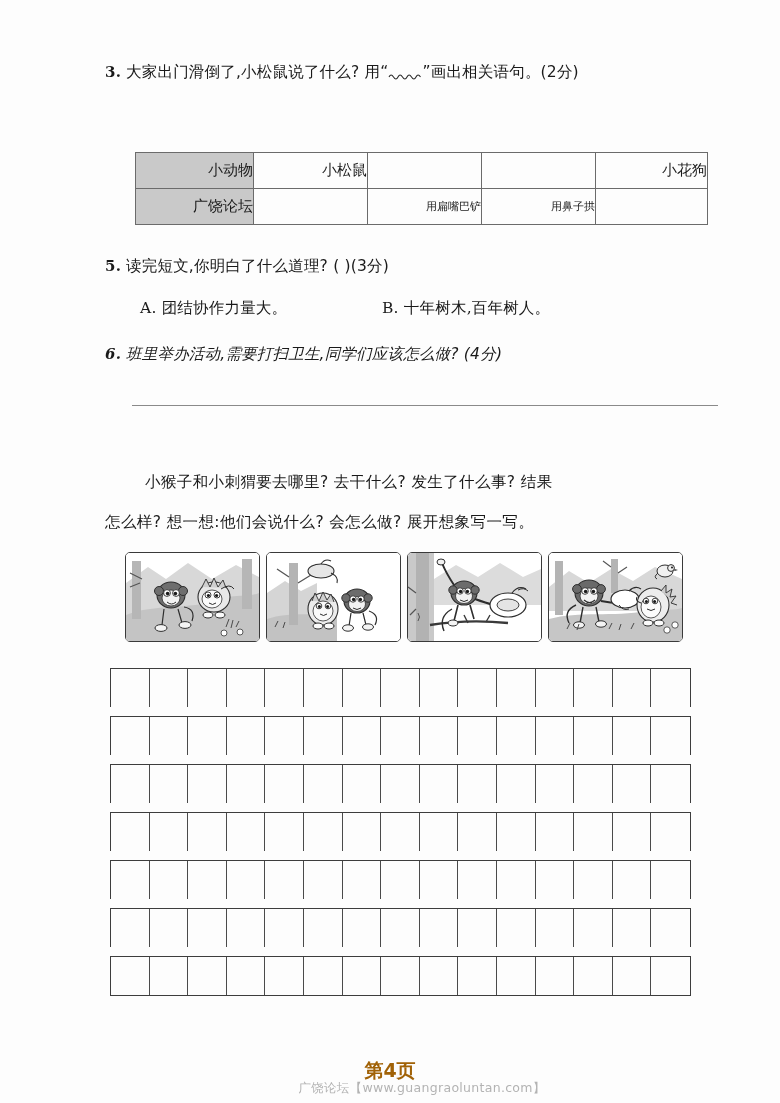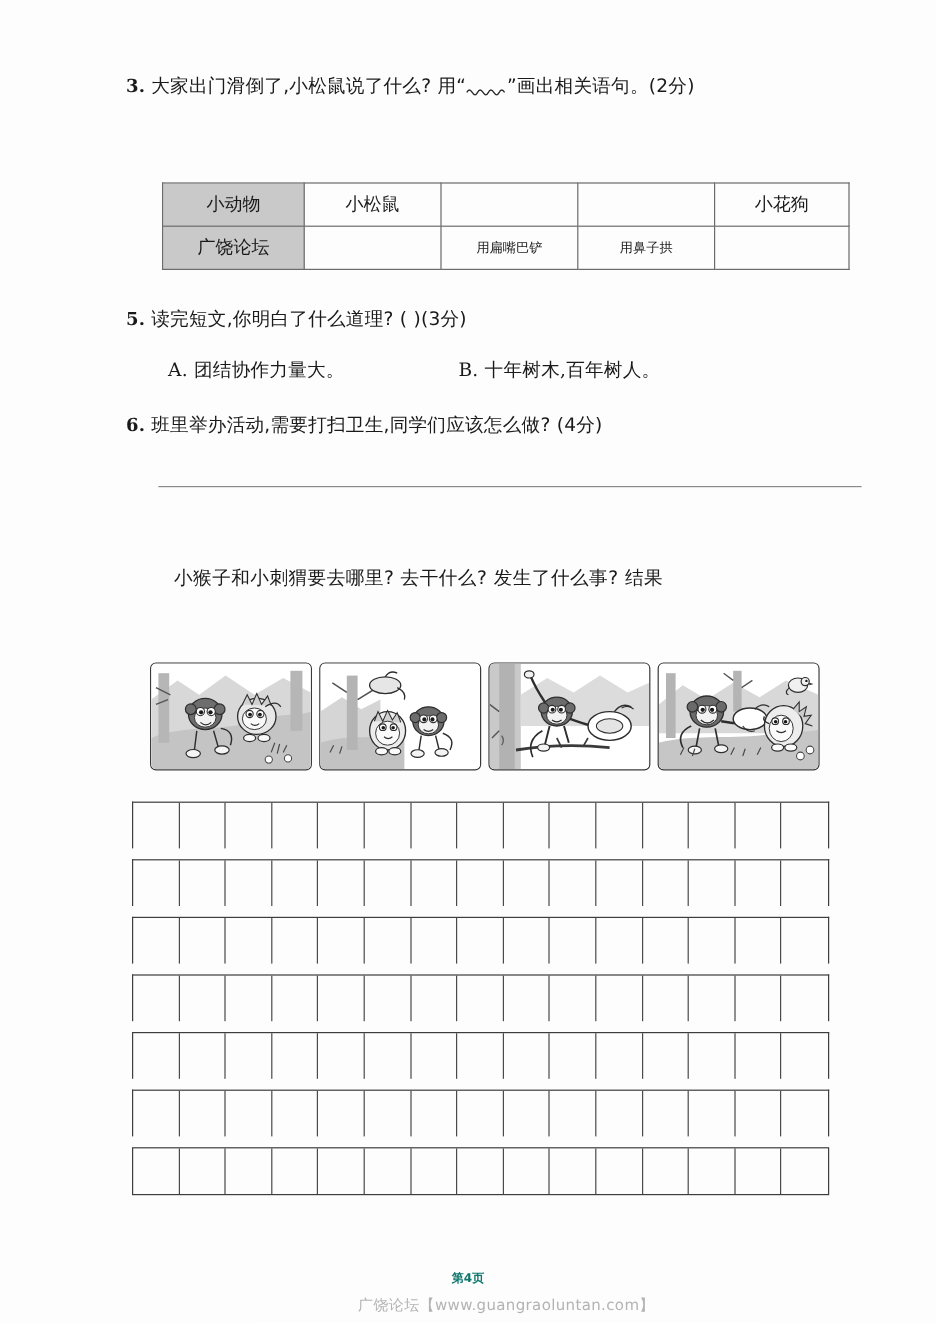--- a/index.html
+++ b/index.html
@@ -53,21 +53,21 @@
 
   
   .tbl {
     position: absolute;
     border-collapse: collapse;
     table-layout: fixed;
   }
   .tbl td {
     border: 1px solid #6b6b6b;
     height: 35px;
-    text-align: center;
+    text-align: right;
     vertical-align: middle;
     font-family: "DejaVu Sans", "Liberation Sans", sans-serif;
     font-size: 15px;
     color: #1a1a1a;
     padding: 0;
   }
   .tbl td.hdr { background: #c9c9c9; }
   .tbl td.small { font-size: 11px; }
 
   
@@ -136,23 +136,23 @@
   }
   .gcell:last-child { border-right: none; }
   .rowgap { height: 9px; }
 
   
   .pagenum {
     position: absolute;
     width: 100%;
     text-align: center;
     font-family: "DejaVu Sans", "Liberation Sans", sans-serif;
-    font-size: 10px;
+    font-size: 19px;
     font-weight: 600;
-    color: #0f766e;
+    color: #a16207;
   }
   .watermark {
     position: absolute;
     width: 100%;
     text-align: center;
     font-family: "DejaVu Sans", "Liberation Sans", sans-serif;
     font-size: 12.5px;
     color: #b3b3b3;
     letter-spacing: 0.3px;
     margin-left: 32px;
@@ -197,28 +197,29 @@
       </tr>
     </tbody>
   </table>
 
   <div class="qline" style="left:105px; top:258px;">
     <span class="qnum">5.</span><span class="cn">读完短文,你明白了什么道理? (    )(3分)</span>
   </div>
   <div class="qline" style="left:140px; top:300px;">A. 团结协作力量大。</div>
   <div class="qline" style="left:382px; top:300px;">B. 十年树木,百年树人。</div>
 
-  <div class="qline" style="left:105px; top:346px;">
+  <div class="qline" style="left:105px; top:346px;font-style:italic;">
     <span class="qnum">6.</span><span class="cn">班里举办活动,需要打扫卫生,同学们应该怎么做? (4分)</span>
   </div>
 
   <div class="divider" style="left:132px; top:405px; width:586px;"></div>
 
 
   <div class="prompt" style="left:145px; top:472px;">小猴子和小刺猬要去哪里? 去干什么? 发生了什么事? 结果</div>
+  <div class="prompt" style="left:105px; top:512px;">怎么样? 想一想:他们会说什么? 会怎么做? 展开想象写一写。</div>
 
   <div class="strip" style="left:125px; top:552px;">
 
     <div class="panel">
       <svg width="133" height="88" viewBox="0 0 133 88">
         <rect width="133" height="88" fill="#ffffff"></rect>
         <path d="M0 30 L22 14 L40 26 L62 10 L86 26 L110 12 L133 24 L133 88 L0 88 Z" fill="#d8d8d8"></path>
         <path d="M0 62 C30 50 60 58 95 46 C112 41 124 44 133 40 L133 88 L0 88 Z" fill="#c4c4c4"></path>
         <rect x="6" y="8" width="9" height="58" fill="#b6b6b6"></rect>
         <rect x="116" y="6" width="10" height="50" fill="#b6b6b6"></rect>

